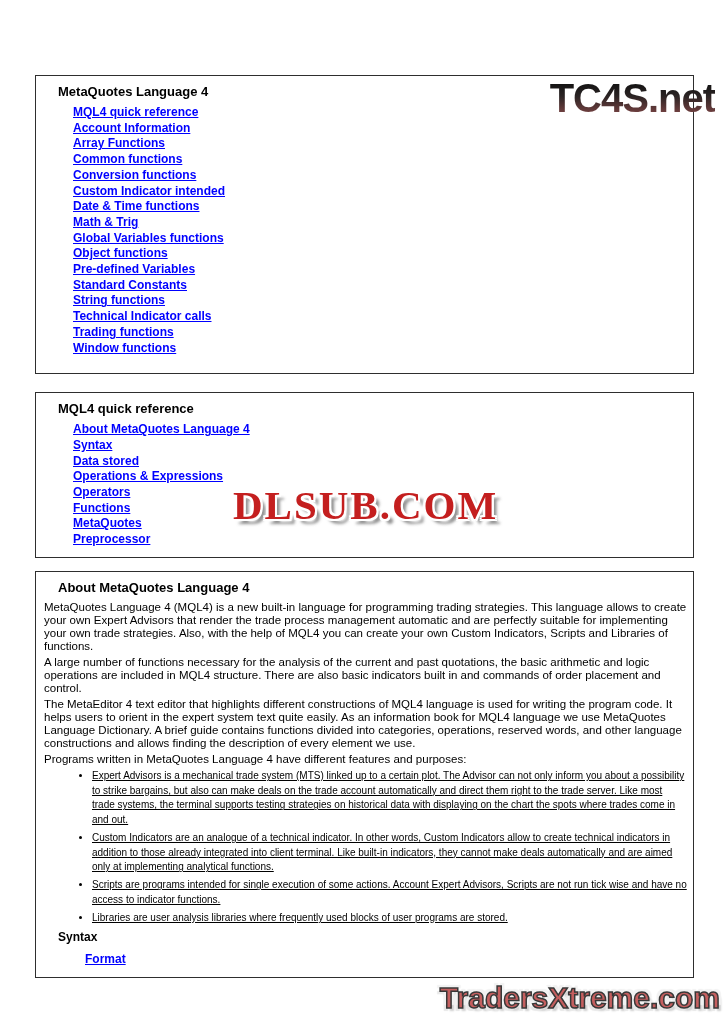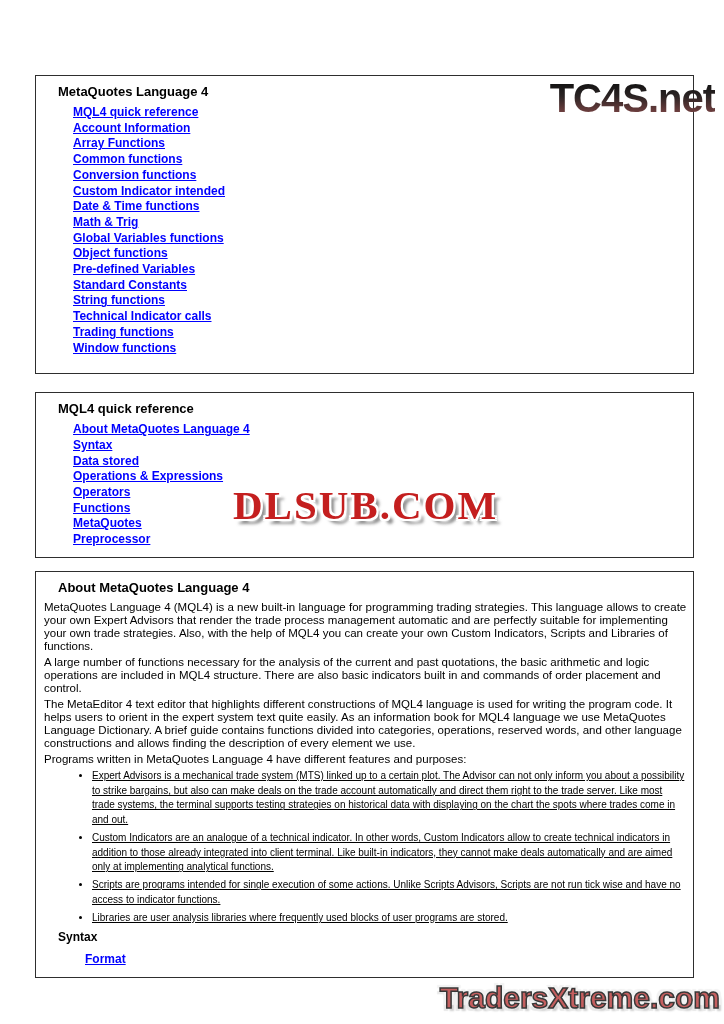--- a/index.html
+++ b/index.html
@@ -127,21 +127,21 @@
 
   <div class="panel" id="panel3">
     <div class="p3-title">About MetaQuotes Language 4</div>
     <p class="para">MetaQuotes Language 4 (MQL4) is a new built-in language for programming trading strategies. This language allows to create your own Expert Advisors that render the trade process management automatic and are perfectly suitable for implementing your own trade strategies. Also, with the help of MQL4 you can create your own Custom Indicators, Scripts and Libraries of functions.</p>
     <p class="para">A large number of functions necessary for the analysis of the current and past quotations, the basic arithmetic and logic operations are included in MQL4 structure. There are also basic indicators built in and commands of order placement and control.</p>
     <p class="para">The MetaEditor 4 text editor that highlights different constructions of MQL4 language is used for writing the program code. It helps users to orient in the expert system text quite easily. As an information book for MQL4 language we use MetaQuotes Language Dictionary. A brief guide contains functions divided into categories, operations, reserved words, and other language constructions and allows finding the description of every element we use.</p>
     <p class="para">Programs written in MetaQuotes Language 4 have different features and purposes:</p>
     <ul class="bullets">
       <li>Expert Advisors is a mechanical trade system (MTS) linked up to a certain plot. The Advisor can not only inform you about a possibility to strike bargains, but also can make deals on the trade account automatically and direct them right to the trade server. Like most trade systems, the terminal supports testing strategies on historical data with displaying on the chart the spots where trades come in and out.</li>
       <li>Custom Indicators are an analogue of a technical indicator. In other words, Custom Indicators allow to create technical indicators in addition to those already integrated into client terminal. Like built-in indicators, they cannot make deals automatically and are aimed only at implementing analytical functions.</li>
-      <li>Scripts are programs intended for single execution of some actions. Unlike Scripts Advisors, Scripts are not run tick wise and have no access to indicator functions.</li>
+      <li>Scripts are programs intended for single execution of some actions. Account Expert Advisors, Scripts are not run tick wise and have no access to indicator functions.</li>
       <li>Libraries are user analysis libraries where frequently used blocks of user programs are stored.</li>
     </ul>
     <div class="subheading">Syntax</div>
     <div class="sublink-row"><a class="doclink">Format</a></div>
   </div>
 
   <div class="bottom-logo">TradersXtreme.com</div>
 
 </div>
 

